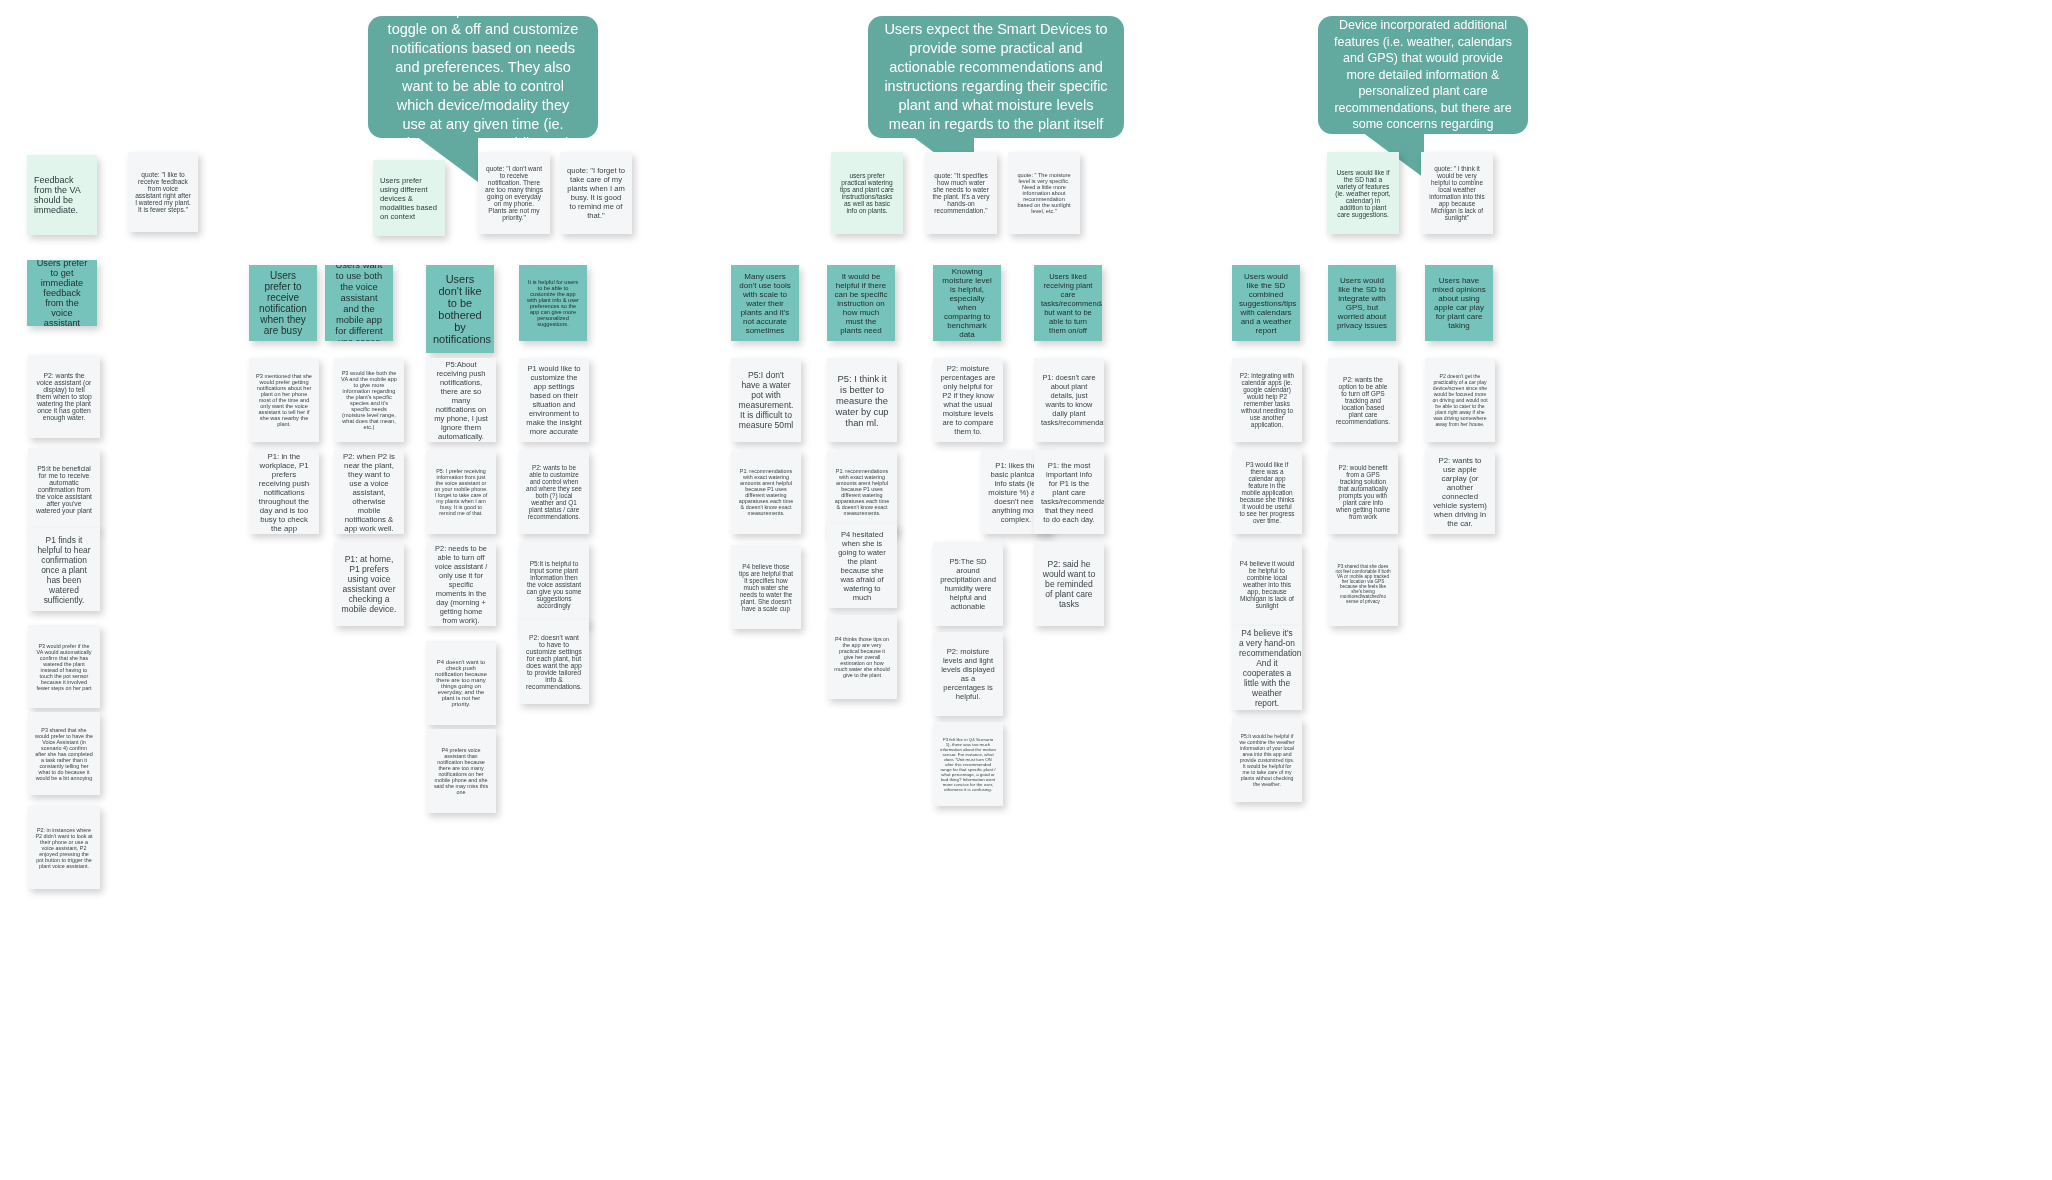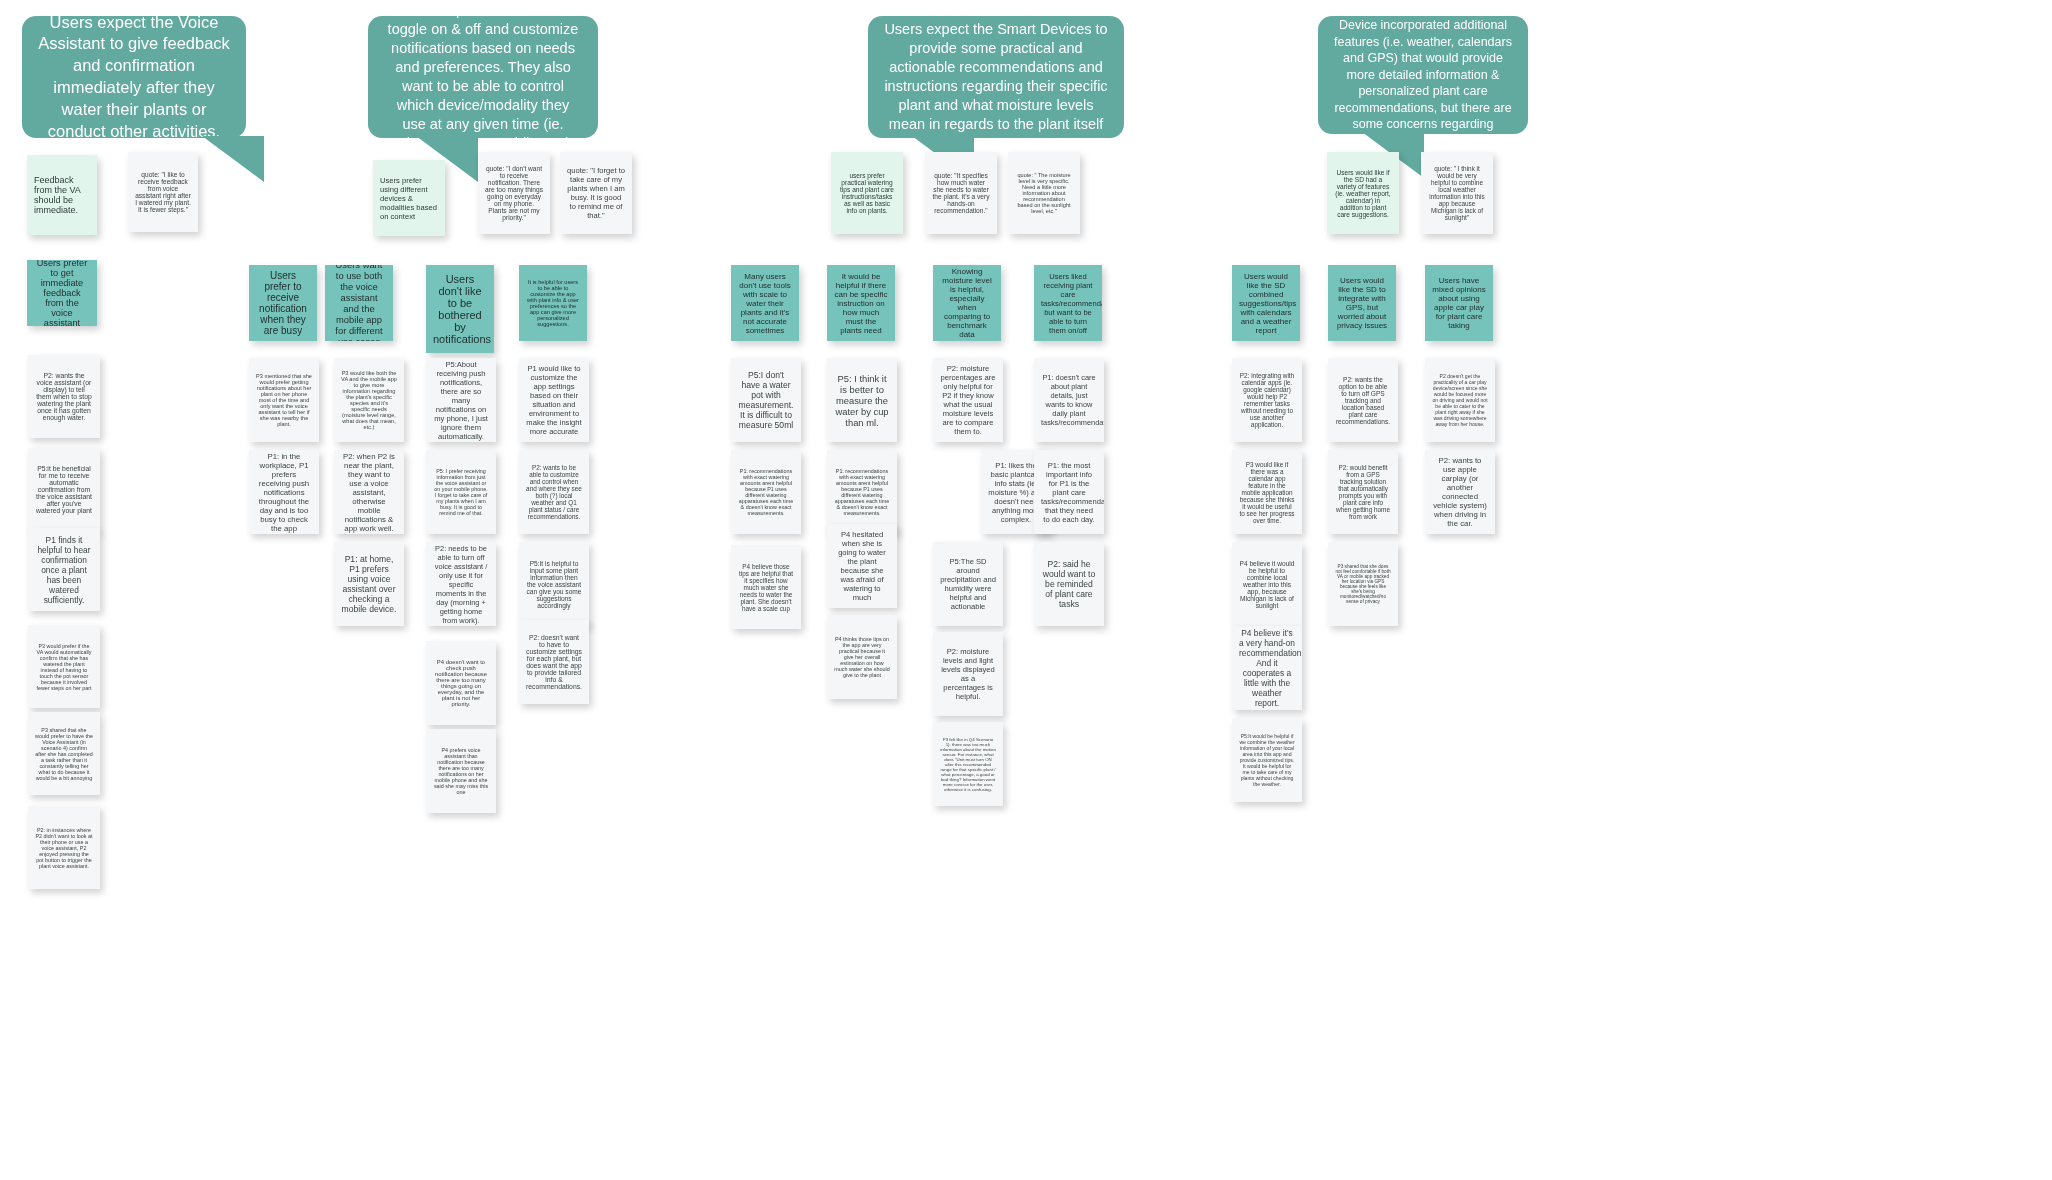--- a/index.html
+++ b/index.html
@@ -63,24 +63,20 @@
 
   .note.teal   { background: #76c3bb; color: #22302f; }
   .note.mint   { background: #e2f5ec; color: #2e3b3b; }
   .note.grey   { background: #f5f6f7; color: #3a4446; }
 </style>
 </head>
 <body>
 
 <div id="board">
 
-  <div class="callout" style="left:22px; top:16px; width:224px; height:122px; font-size:16.5px;">
-    <span class="ctext">Users expect the Voice Assistant to give feedback and confirmation immediately after they water their plants or conduct other activities.</span>
-    <span class="tail" style="left:180px;"></span>
-  </div>
 
   <div class="note mint" style="left:27px; top:155px; width:70px; height:80px; font-size:9px;">
     <span class="ntext al-left" style="text-align:left">Feedback from the VA should be immediate.</span>
   </div>
   <div class="note grey" style="left:128px; top:152px; width:70px; height:80px; font-size:6.6px;">
     <span class="ntext">quote: "I like to receive feedback from voice assistant right after I watered my plant. It is fewer steps."</span>
   </div>
 
   <div class="note teal" style="left:27px; top:260px; width:70px; height:66px; font-size:9.2px;">
     <span class="ntext">Users prefer to get immediate feedback from the voice assistant</span>

